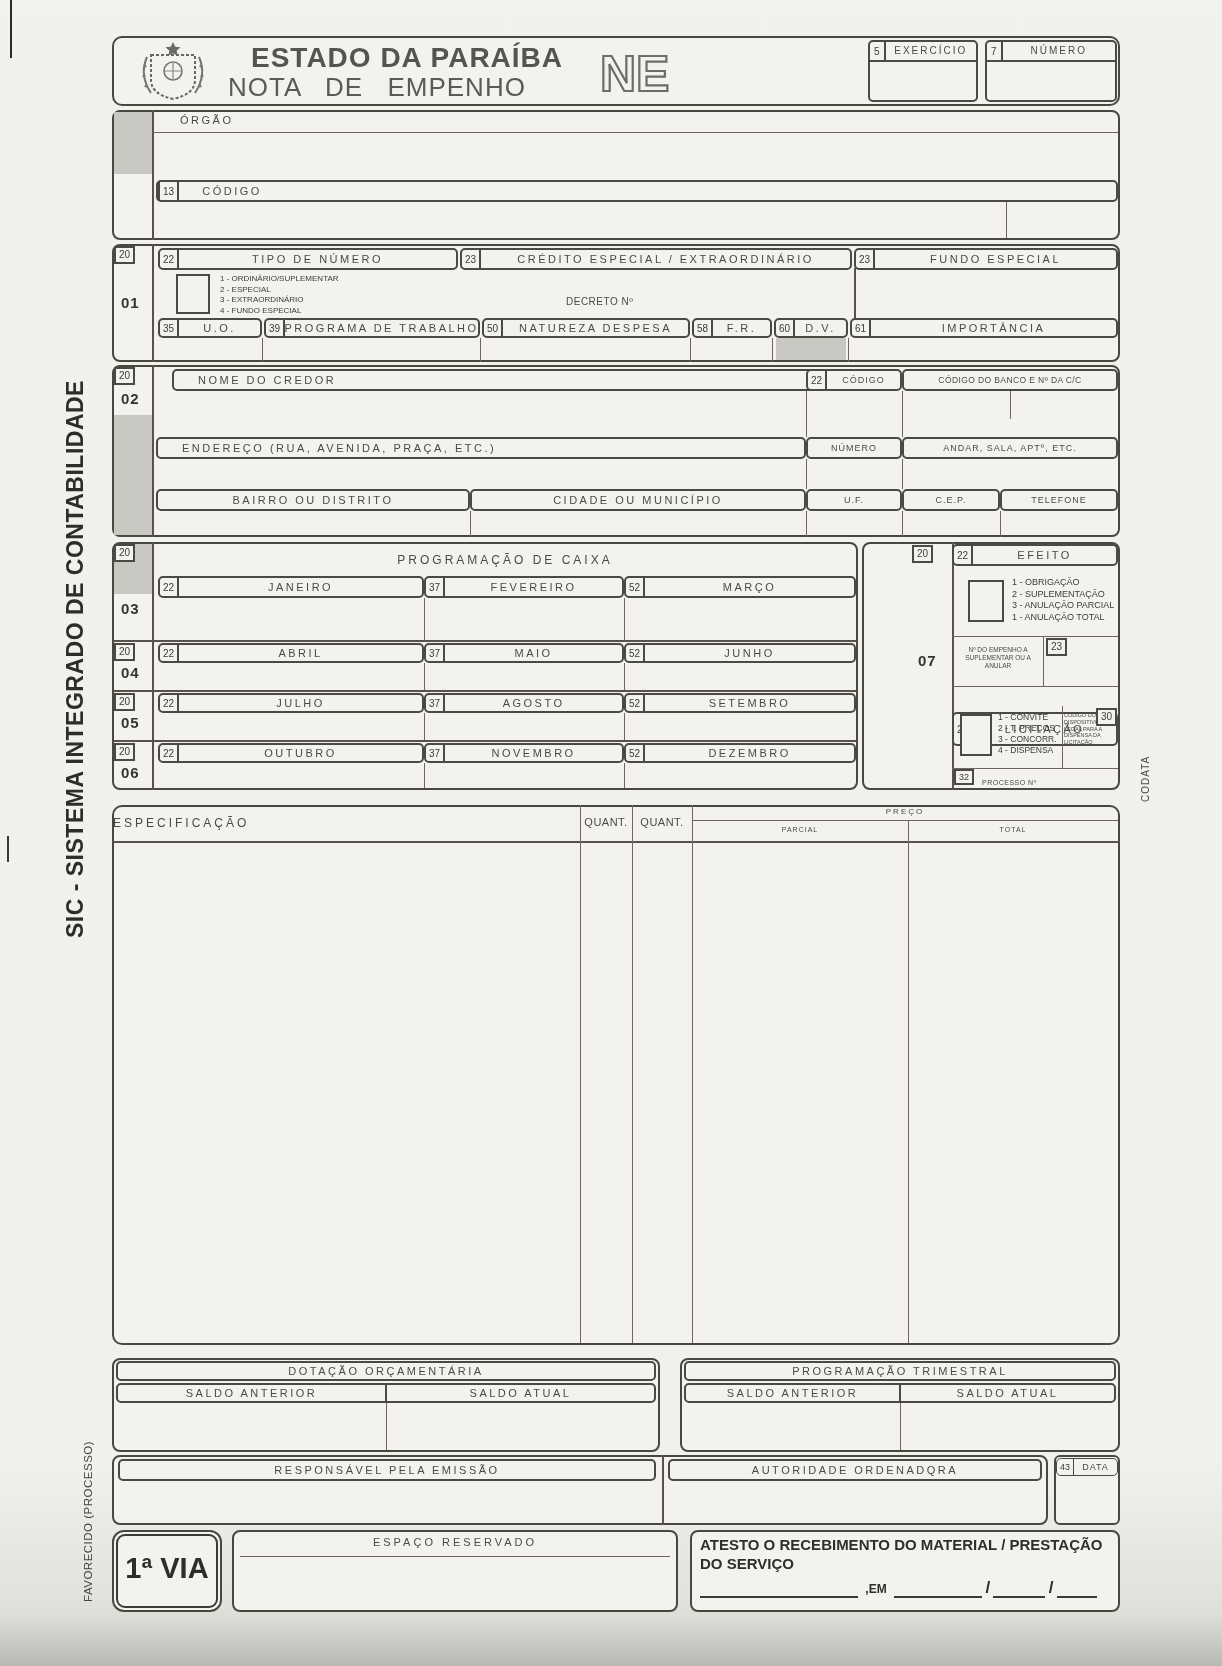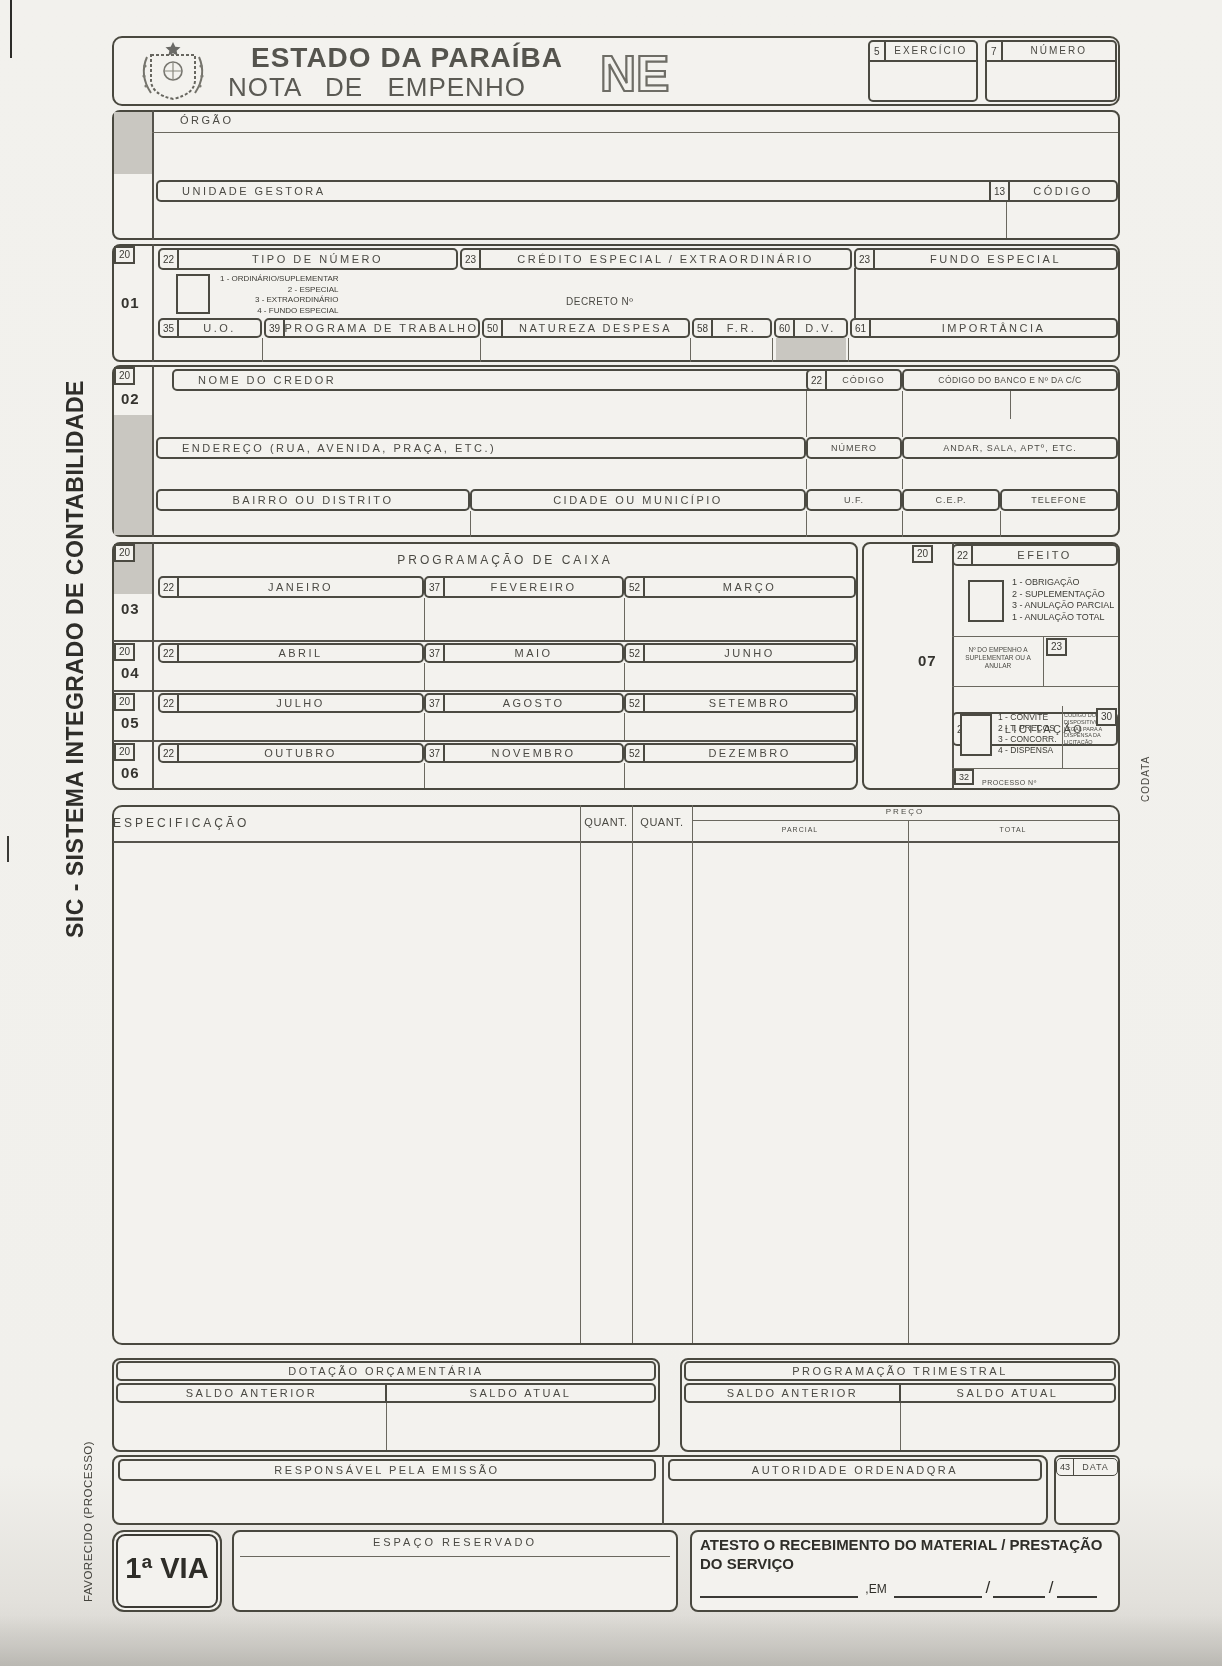--- a/index.html
+++ b/index.html
@@ -87,37 +87,36 @@
     <span class="hl-lbl">NÚMERO</span>
   </div>
 </div>
 
 <div class="box" style="left:112px;top:110px;width:1008px;height:130px;"></div>
 <div class="gray" style="left:114px;top:112px;width:38px;height:62px;"></div>
 <div class="vl" style="left:152px;top:110px;height:130px;"></div>
 <div class="lbl" style="left:180px;top:114px;">ÓRGÃO</div>
 <div class="hl1" style="left:152px;top:132px;width:966px;"></div>
 <div class="rb" style="left:156px;top:180px;width:962px;">
-  <span class="lb left">UNIDADE GESTORA</span>
   <span class="nb nbl">13</span>
   <span class="lb" style="flex:0 0 106px;">CÓDIGO</span>
 </div>
 <div class="vl1" style="left:1006px;top:202px;height:36px;"></div>
 
 <div class="box" style="left:112px;top:244px;width:1008px;height:118px;"></div>
 <div class="numbox" style="left:114px;top:246px;">20</div>
 <div class="idlbl" style="left:121px;top:294px;">01</div>
 <div class="vl" style="left:152px;top:244px;height:118px;"></div>
 
 <div class="rb" style="left:158px;top:248px;width:300px;">
   <span class="nb">22</span>
   <span class="lb">TIPO DE NÚMERO</span>
 </div>
 <div class="cbx" style="left:176px;top:274px;width:34px;height:40px;"></div>
-<div class="opts" style="left:220px;top:274px;text-align:right;">
+<div class="opts" style="left:220px;top:274px;">
   <div>1 - ORDINÁRIO/SUPLEMENTAR</div>
   <div>2 - ESPECIAL</div>
   <div>3 - EXTRAORDINÁRIO</div>
   <div>4 - FUNDO ESPECIAL</div>
 </div>
 
 <div class="rb" style="left:460px;top:248px;width:392px;">
   <span class="nb">23</span>
   <span class="lb">CRÉDITO ESPECIAL / EXTRAORDINÁRIO</span>
 </div>
@@ -379,21 +378,21 @@
 <div class="box" style="left:112px;top:1530px;width:110px;height:82px;border-radius:12px;"></div>
 <div class="abs" style="left:116px;top:1534px;width:102px;height:74px;border:2px solid #3b3a34;border-radius:9px;"></div>
 <div class="abs" style="left:116px;top:1552px;width:102px;text-align:center;font-size:29px;font-weight:bold;color:#2e2d28;letter-spacing:0px;">1ª VIA</div>
 
 <div class="box" style="left:232px;top:1530px;width:446px;height:82px;"></div>
 <div class="lbl" style="left:232px;top:1536px;width:446px;text-align:center;font-size:11px;letter-spacing:3px;">ESPAÇO RESERVADO</div>
 <div class="hl1" style="left:240px;top:1556px;width:430px;"></div>
 
 <div class="box" style="left:690px;top:1530px;width:430px;height:82px;"></div>
 <div class="abs" style="left:700px;top:1535px;width:412px;font-size:15px;font-weight:bold;color:#2f2e29;line-height:19px;">ATESTO O RECEBIMENTO DO MATERIAL / PRESTAÇÃO DO SERVIÇO</div>
-<div class="abs" style="left:700px;top:1578px;width:412px;font-size:12px;font-weight:normal;color:#2f2e29;">
+<div class="abs" style="left:700px;top:1578px;width:412px;font-size:12px;font-weight:bold;color:#2f2e29;">
   <span class="sigline" style="width:158px;"></span>
   <span style="margin:0 4px;">,EM</span>
   <span class="sigline" style="width:88px;"></span>
   <span style="font-size:17px;">/</span>
   <span class="sigline" style="width:52px;"></span>
   <span style="font-size:17px;">/</span>
   <span class="sigline" style="width:40px;"></span>
 </div>
 
 <div class="abs" style="left:0;top:1616px;width:1222px;height:50px;background:linear-gradient(180deg, rgba(210,208,202,0) 0%, rgba(190,188,182,0.55) 60%, rgba(176,174,168,0.7) 100%);"></div>

